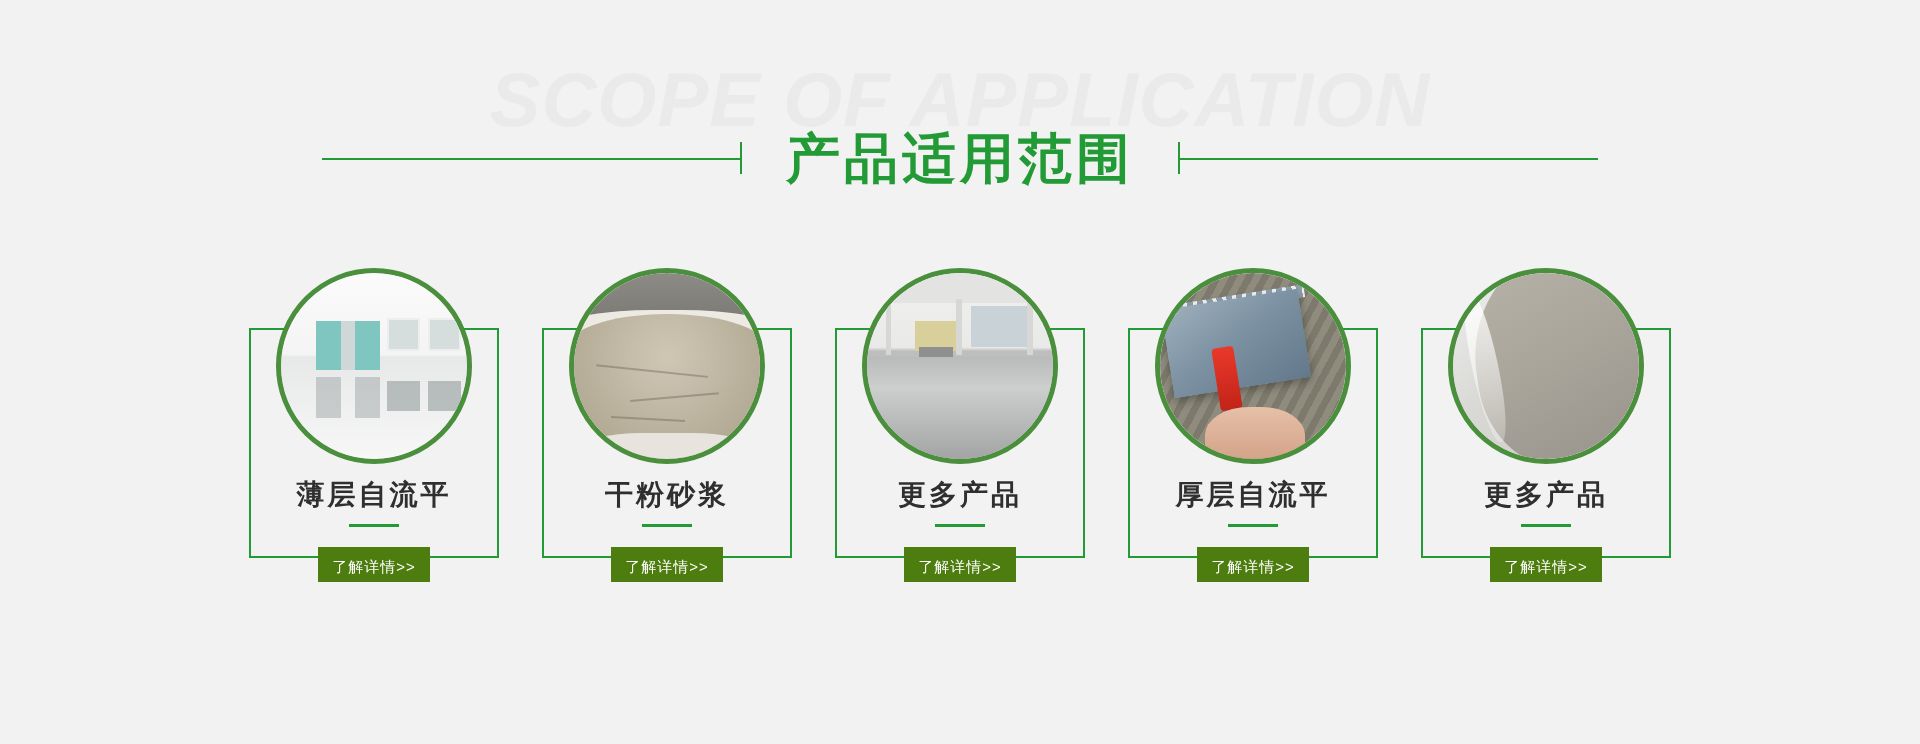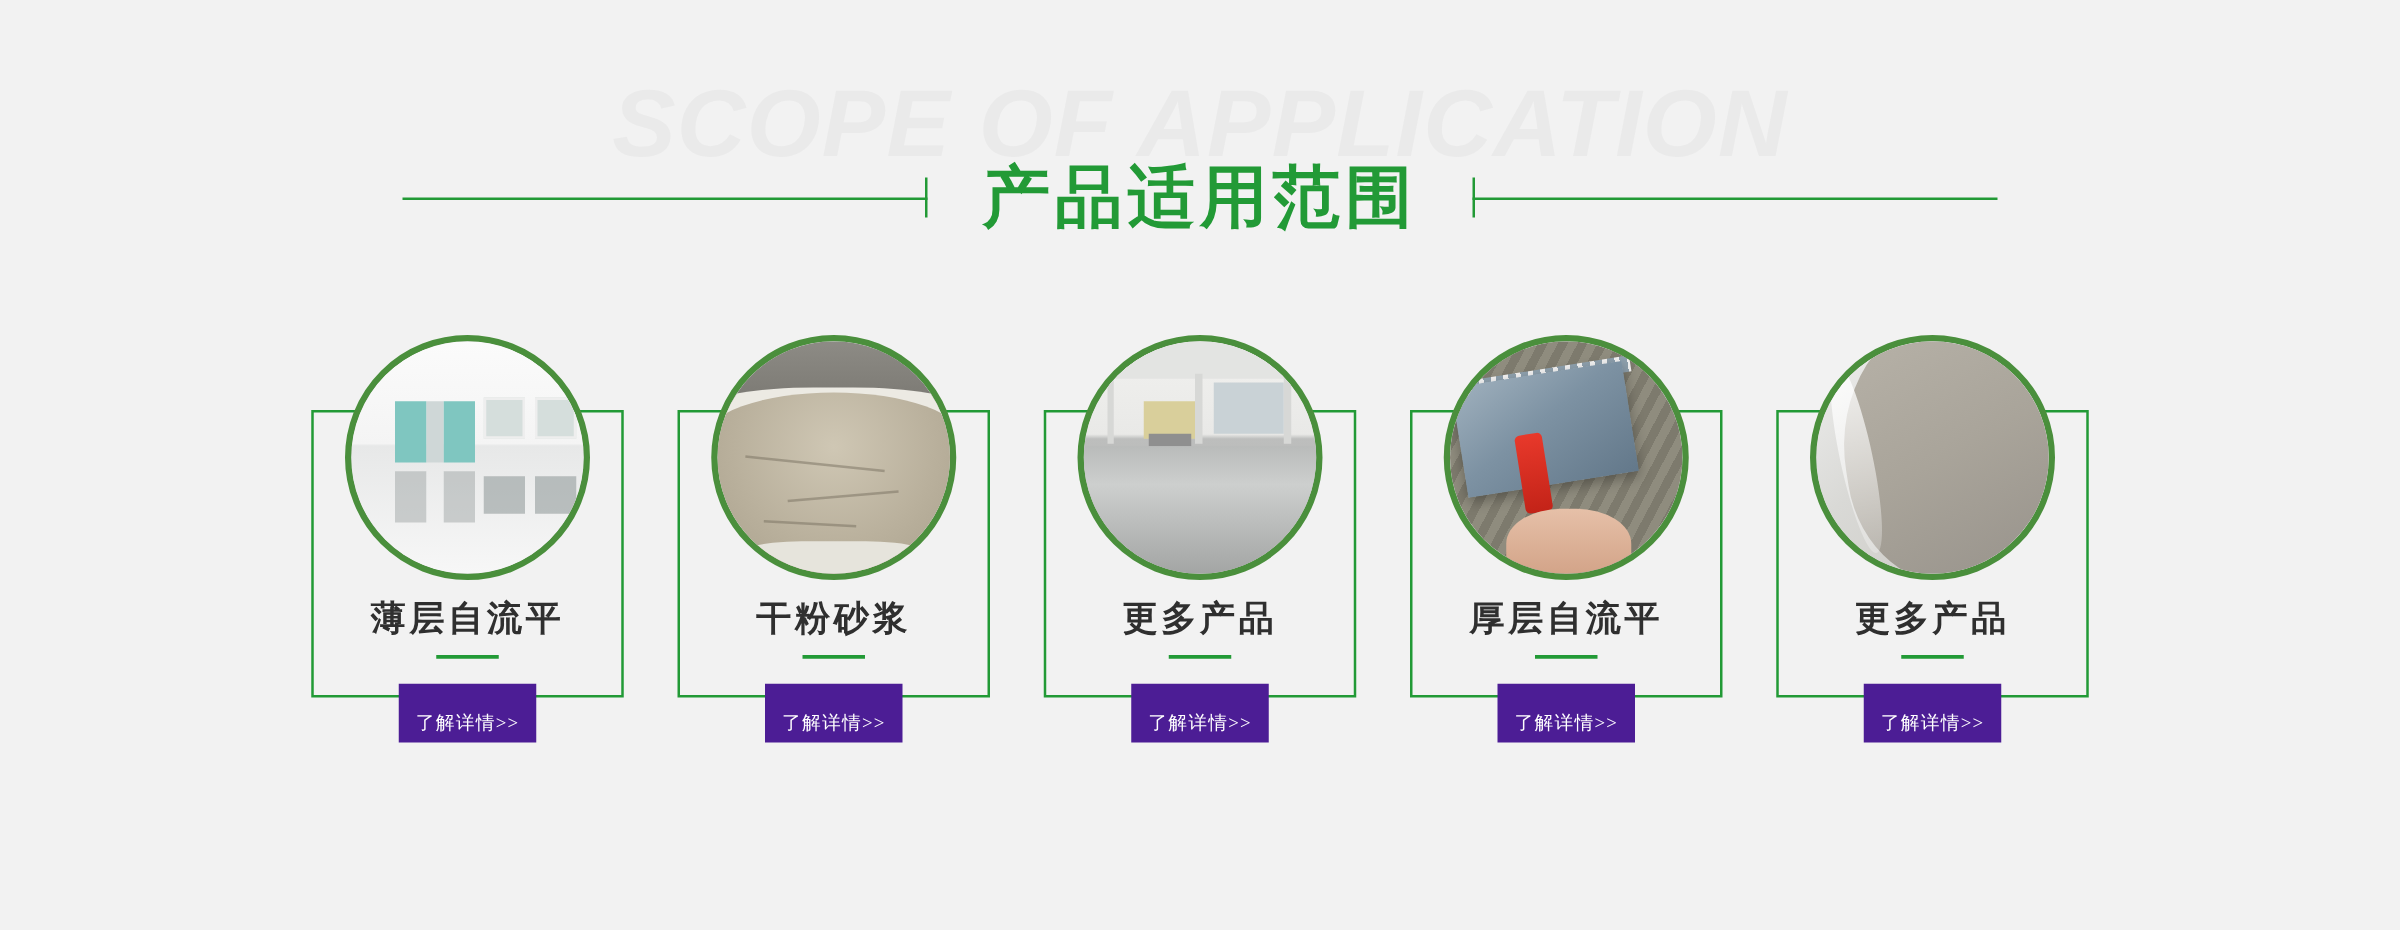--- a/index.html
+++ b/index.html
@@ -178,30 +178,30 @@
   .card-divider {
     width: 50px;
     height: 3px;
     background: #229a36;
     margin: 12px auto 0;
   }
 
   .card-btn {
     display: inline-block;
     margin-top: 20px;
-    background: #4c1d95;
+    background: #4d7c0f;
     color: #ffffff;
     font-size: 15px;
     letter-spacing: 1px;
-    padding: 24px 14px 7px;
+    padding: 12px 14px 7px;
     line-height: 1.1;
     border: none;
     cursor: pointer;
     white-space: nowrap;
-    font-family: Liberation Serif, serif;
+    font-family: Liberation Sans, sans-serif;
   }
 
   
   .scene { position: absolute; inset: 0; }
 
   
   .s1 { background: linear-gradient(#fbfbfb 0%, #f4f4f4 44%, #e7e8e8 45%, #f7f7f7 100%); }
   .s1 .door { position: absolute; top: 26%; width: 13%; height: 26%; background: #7fc6c0; }
   .s1 .door.a { left: 19%; }
   .s1 .door.b { left: 40%; }

